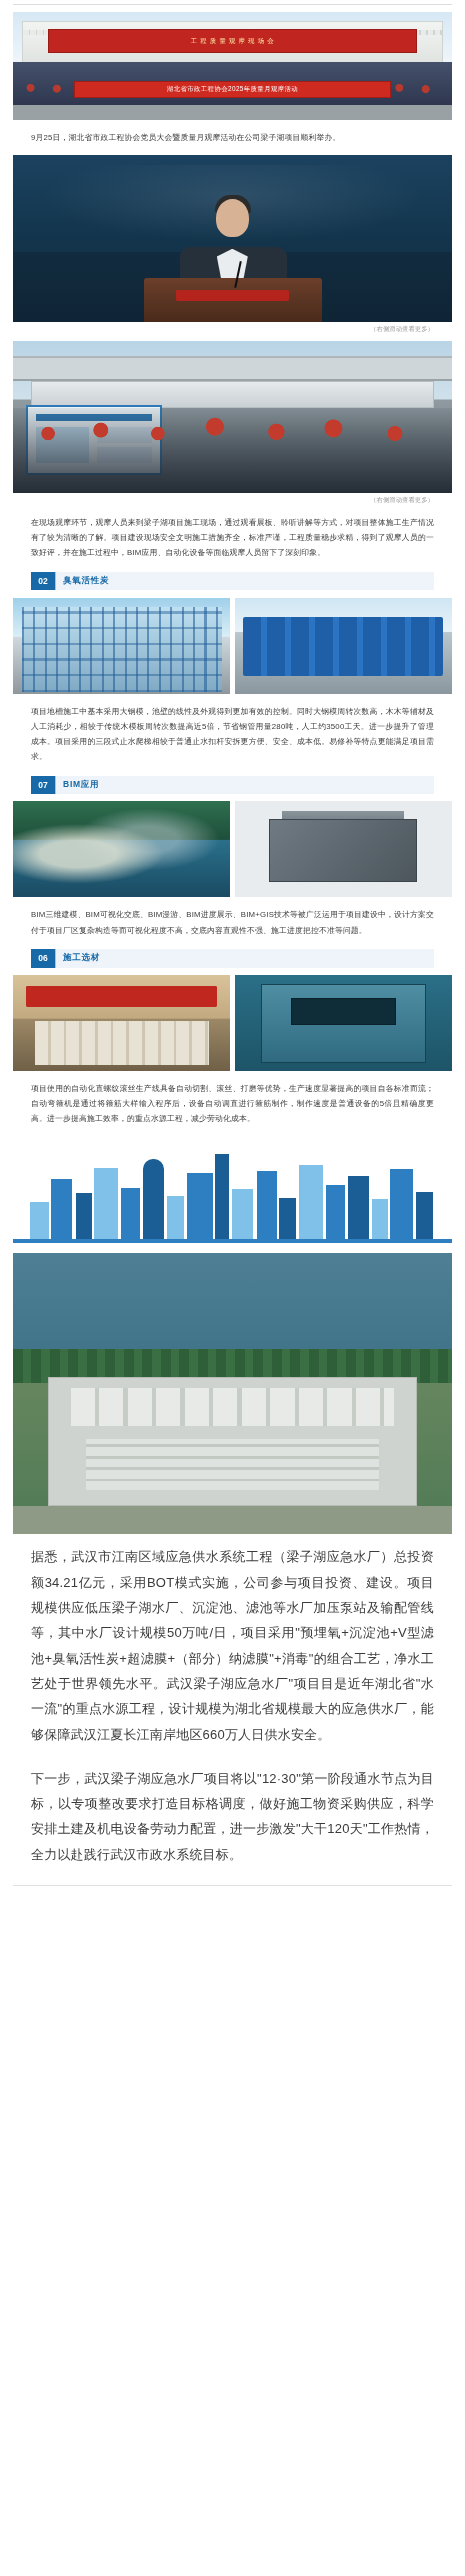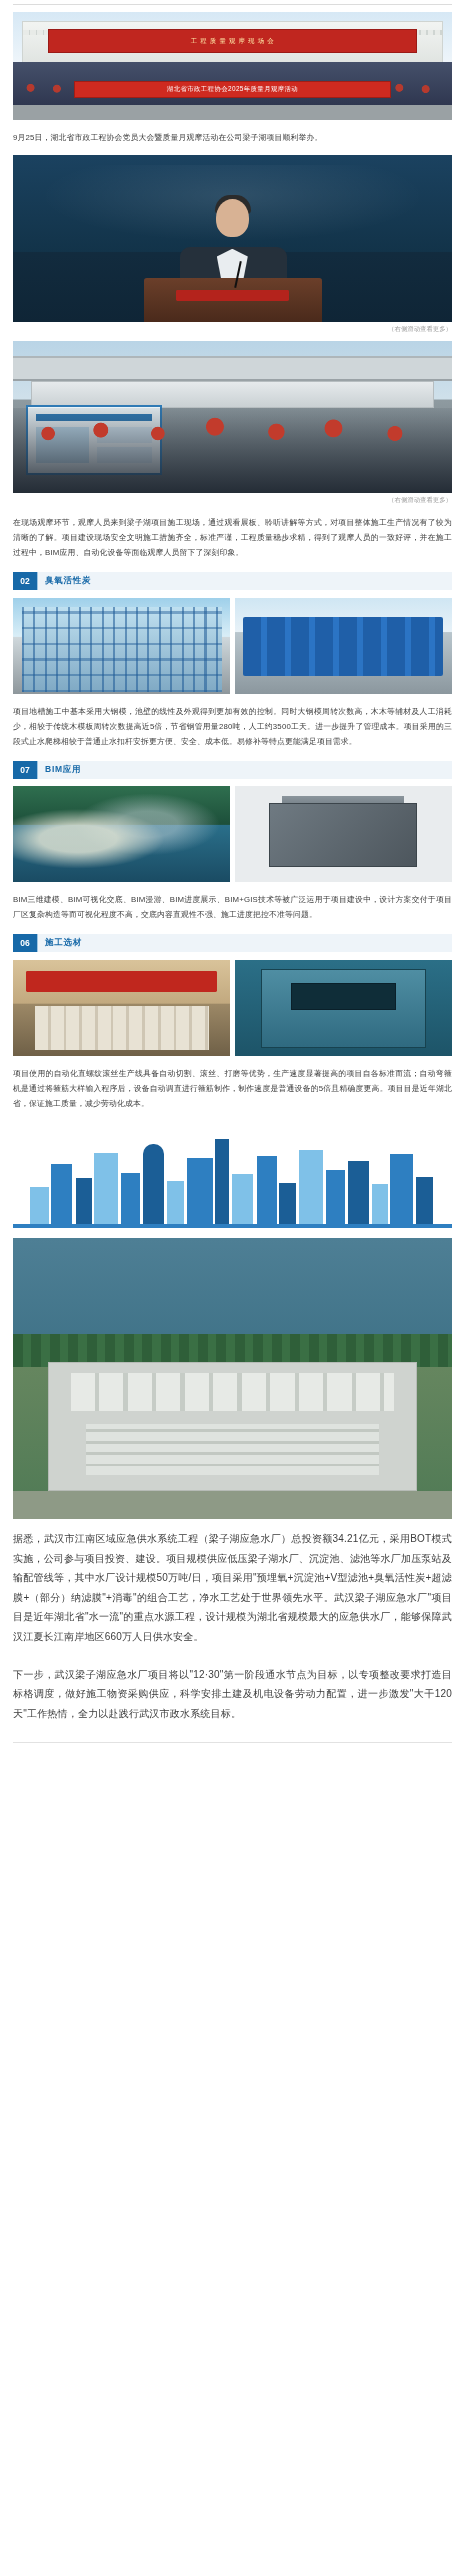--- a/index.html
+++ b/index.html
@@ -10,21 +10,21 @@
     font-family: "Liberation Sans", sans-serif;
     color: #333;
   }
   .page { width: 465px; position: relative; }
 
   
   .top-rule {
     height: 0.7px; background: #dcdcdc; margin: 4.3px 13px 0 13px;
   }
 
-  .block { padding: 0 13px; }
+  .block { padding: 0 31px; }
 
   
   .hero {
     position: relative; width: 439px; height: 108px; margin: 7.1px auto 0 auto;
     background: linear-gradient(#cfe3f2 0%, #e7f0f7 45%, #cdd8de 46%, #9aa7ae 100%);
     overflow: hidden; border-radius: 0.7px;
   }
   .hero .sky { position:absolute; top:0; left:0; right:0; height:46%; background:linear-gradient(#d6e8f5,#eef5fa); }
   .hero .bldg {
     position:absolute; top:8%; left:2%; right:2%; height:42%;
@@ -295,21 +295,21 @@
     background:repeating-linear-gradient(90deg,#e7eae6 0 24px,#c6ccc6 24px 28.5px);
   }
   .finalphoto .plant:after{
     content:""; position:absolute; left:10%; right:10%; top:48%; height:40%;
     background:repeating-linear-gradient(0deg,#dfe3df 0 8.5px,#c2c8c2 8.5px 11.4px);
   }
   .finalphoto .road{
     position:absolute; left:0; right:0; bottom:0; height:10%;
     background:#8e9a86;
   }
-  .note { font-size:10px; line-height:1.95; color:#3b3b3b; text-align:justify; letter-spacing:0.2px; margin:10px 0 18.5px 0;}
+  .note { font-size:13px; line-height:1.95; color:#3b3b3b; text-align:justify; letter-spacing:0.2px; margin:10px 0 18.5px 0;}
   .bottom-rule{ height:0.7px; background:#e2e2e2; margin:0 13px 14.2px 13px; }
 </style>
 </head>
 <body>
 
 <div class="page">
 
   <div class="top-rule"></div>
 
   <div class="hero">
@@ -396,21 +396,21 @@
     <div class="sec-head">
       <div class="num">06</div>
       <div class="txt">施工选材</div>
     </div>
   </div>
   <div class="img-row">
     <div class="ph-control-room"></div>
     <div class="ph-panel"></div>
   </div>
   <div class="block">
-    <p class="body">项目使用的自动化直螺纹滚丝生产线具备自动切割、滚丝、打磨等优势，生产速度显著提高的项目自各标准而流；自动弯箍机是通过将箍筋大样输入程序后，设备自动调直进行箍筋制作，制作速度是普通设备的5倍且精确度更高。项目目是近年湖北省，保证施工质量，减少劳动化成本。</p>
+    <p class="body">项目使用的自动化直螺纹滚丝生产线具备自动切割、滚丝、打磨等优势，生产速度显著提高的项目自各标准而流；自动弯箍机是通过将箍筋大样输入程序后，设备自动调直进行箍筋制作，制作速度是普通设备的5倍且精确度更高。进一步提高施工效率，的重点水源工程，减少劳动化成本。</p>
   </div>
 
   <div class="city">
     <div class="bl" style="left:17px;width:18.5px;height:37px;"></div>
     <div class="b" style="left:38px;width:21.4px;height:60px;"></div>
     <div class="bd" style="left:63px;width:15.7px;height:46px;"></div>
     <div class="bl" style="left:81px;width:24px;height:71px;"></div>
     <div class="b" style="left:108px;width:18.5px;height:51px;"></div>
     <div class="bd" style="left:130px;width:21.4px;height:80px;border-radius:10px 10px 0 0;"></div>
     <div class="bl" style="left:154px;width:17px;height:43px;"></div>

